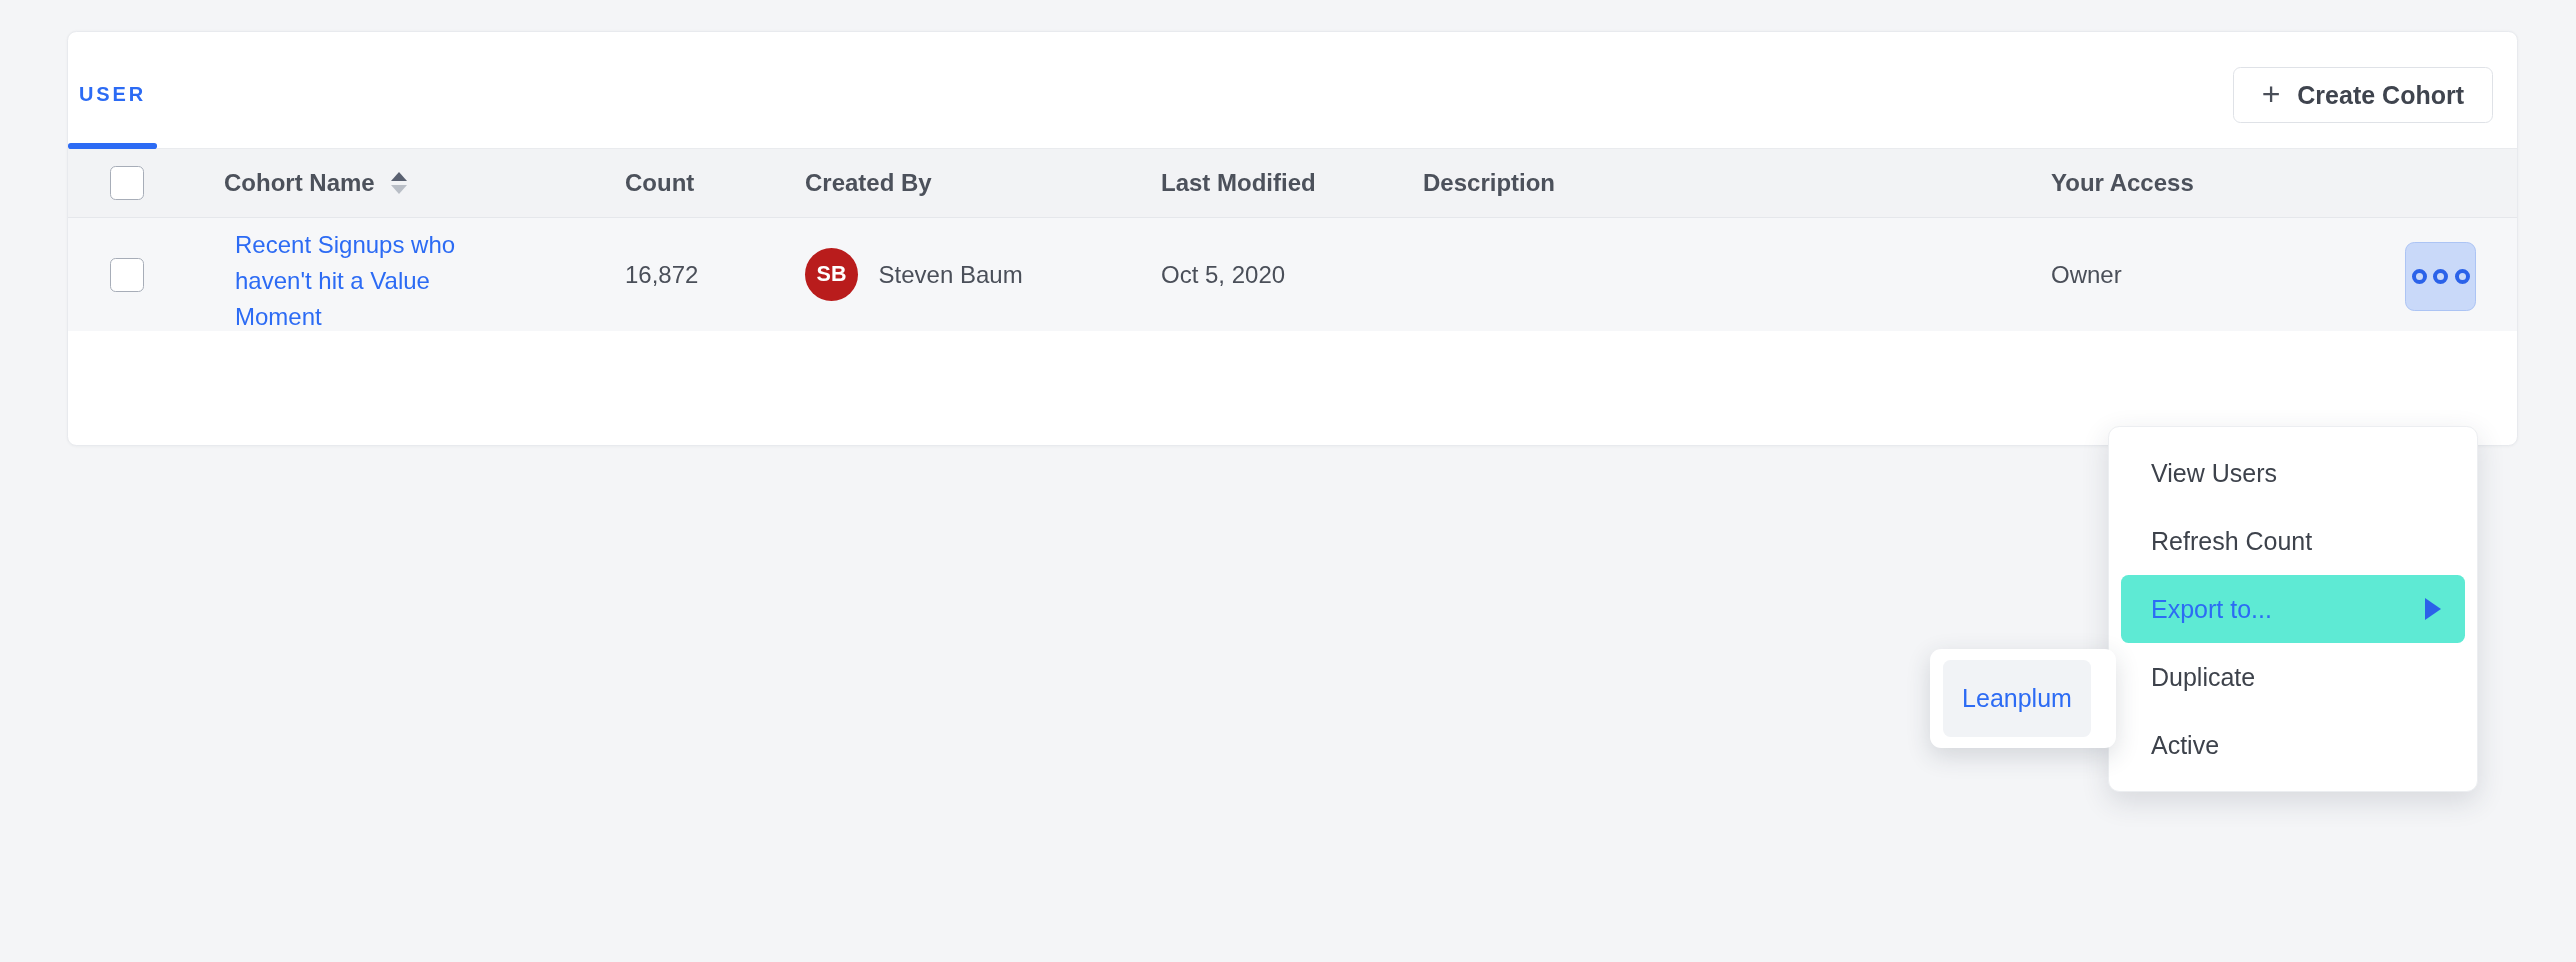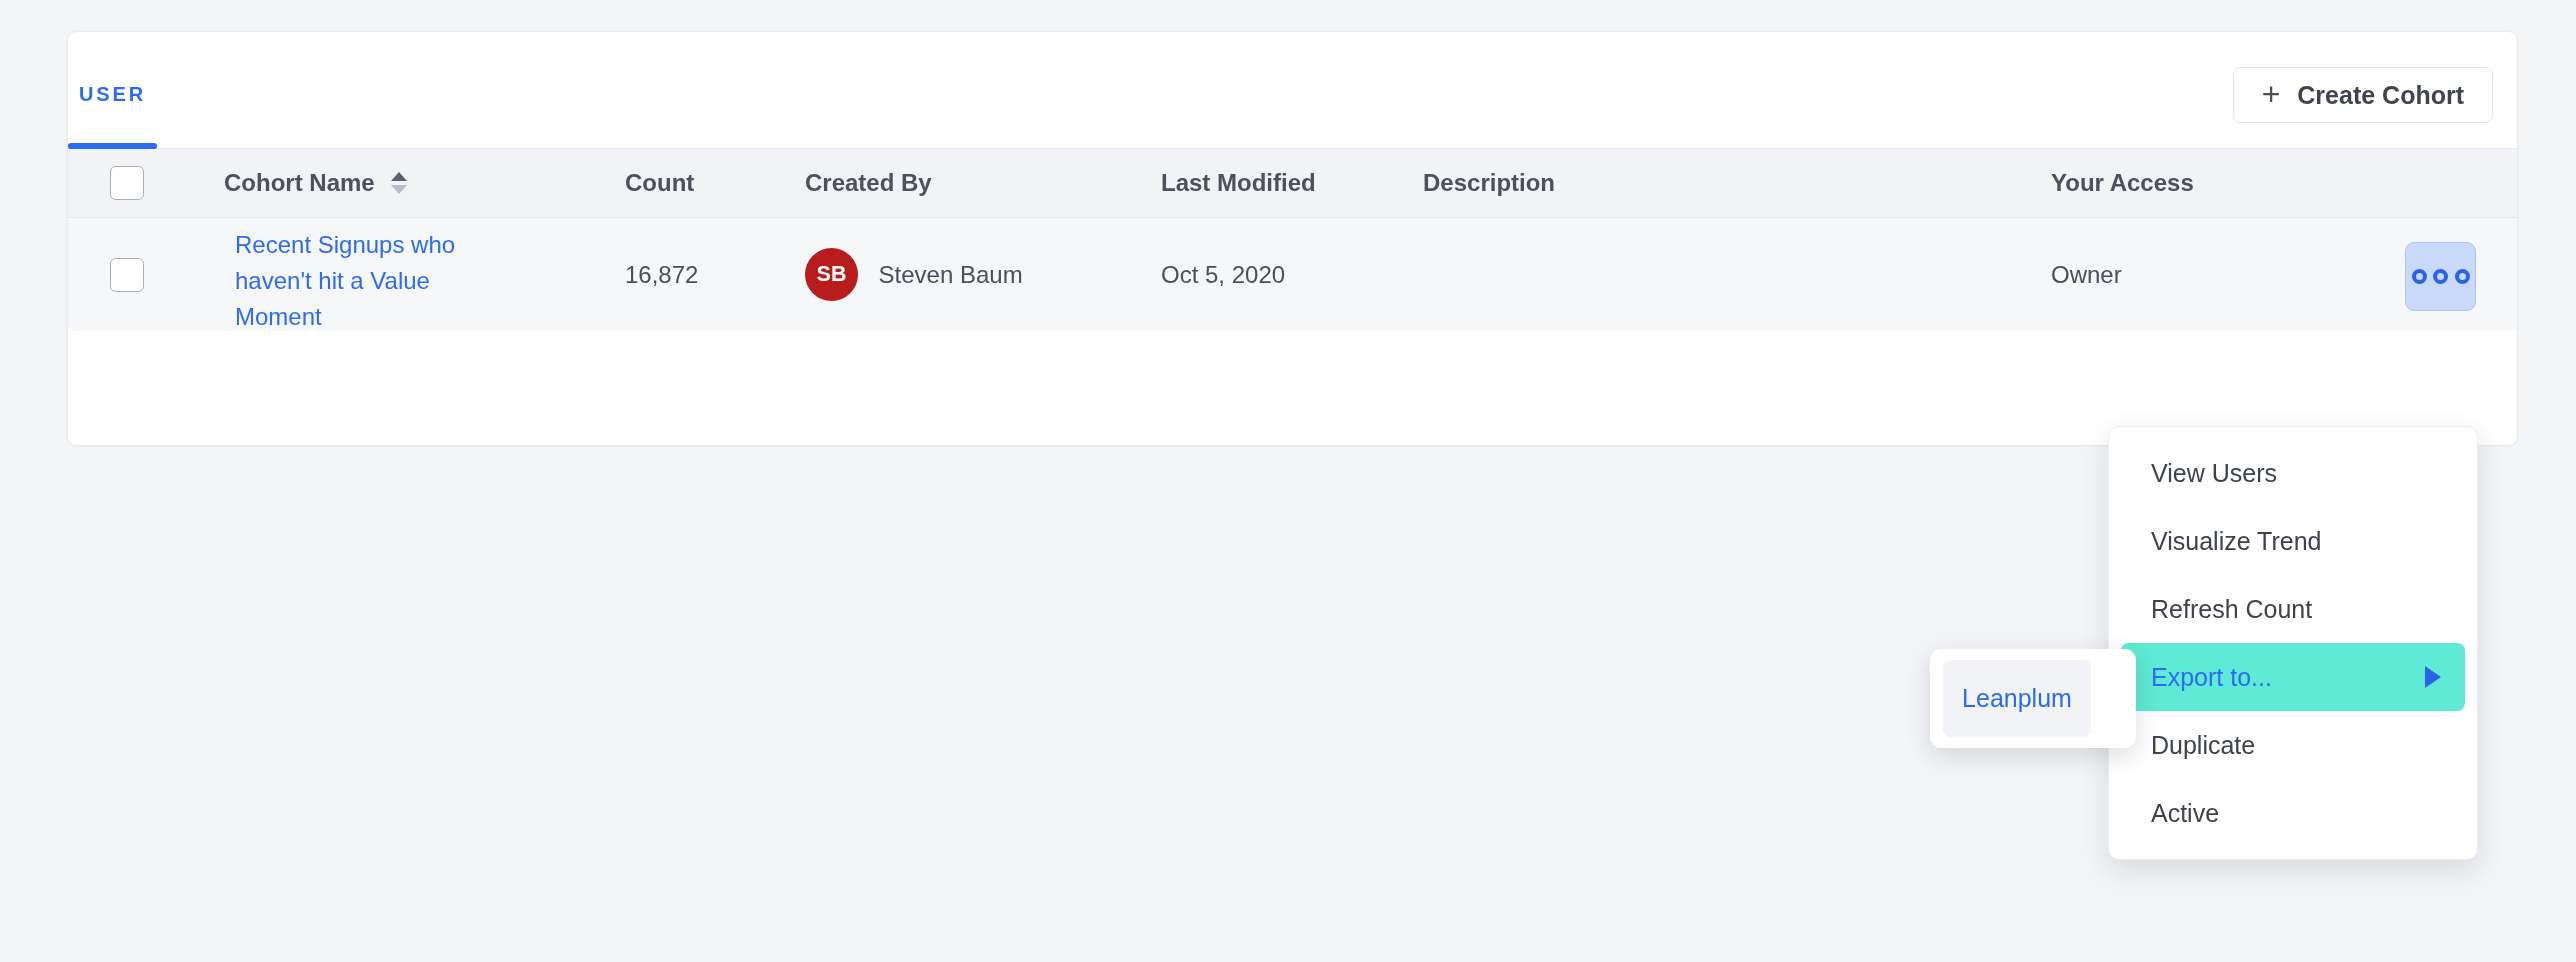--- a/index.html
+++ b/index.html
@@ -159,21 +159,21 @@
     justify-content:space-between;
   }
   .submenu-arrow {
     width:0; height:0;
     border-top:11.2px solid transparent; border-bottom:11.2px solid transparent;
     border-left:16px solid #2b62e9;
   }
 
   
   .export-submenu {
-    position:absolute; left:1930px; top:649px; width:206px; height:99px;
+    position:absolute; left:1930px; top:649px; width:186px; height:99px;
     background:#fff; border-radius:11.2px;
     box-shadow:0 7.5px 24px rgba(40,50,70,.16);
     padding:11.2px 13px; z-index:21;
   }
   .submenu-item {
     width:148px; height:77px; background:#f1f3f6; border-radius:7.5px;
     display:flex; align-items:center; justify-content:center;
     font-size:25px; color:#2c6bf4; cursor:pointer;
   }
 
@@ -230,21 +230,20 @@
       <span class="dot-ring"></span>
       <span class="dot-ring"></span>
       <span class="dot-ring"></span>
     </div>
   </div>
 
 </div>
 
 <div class="context-menu">
   <div class="menu-item">View Users</div>
-  <div class="menu-item">Visualize Trend</div>
   <div class="menu-item">Refresh Count</div>
   <div class="menu-item active">
     <span>Export to...</span>
     <span class="submenu-arrow"></span>
   </div>
   <div class="menu-item">Duplicate</div>
   <div class="menu-item">Active</div>
 </div>
 
 <div class="export-submenu">

